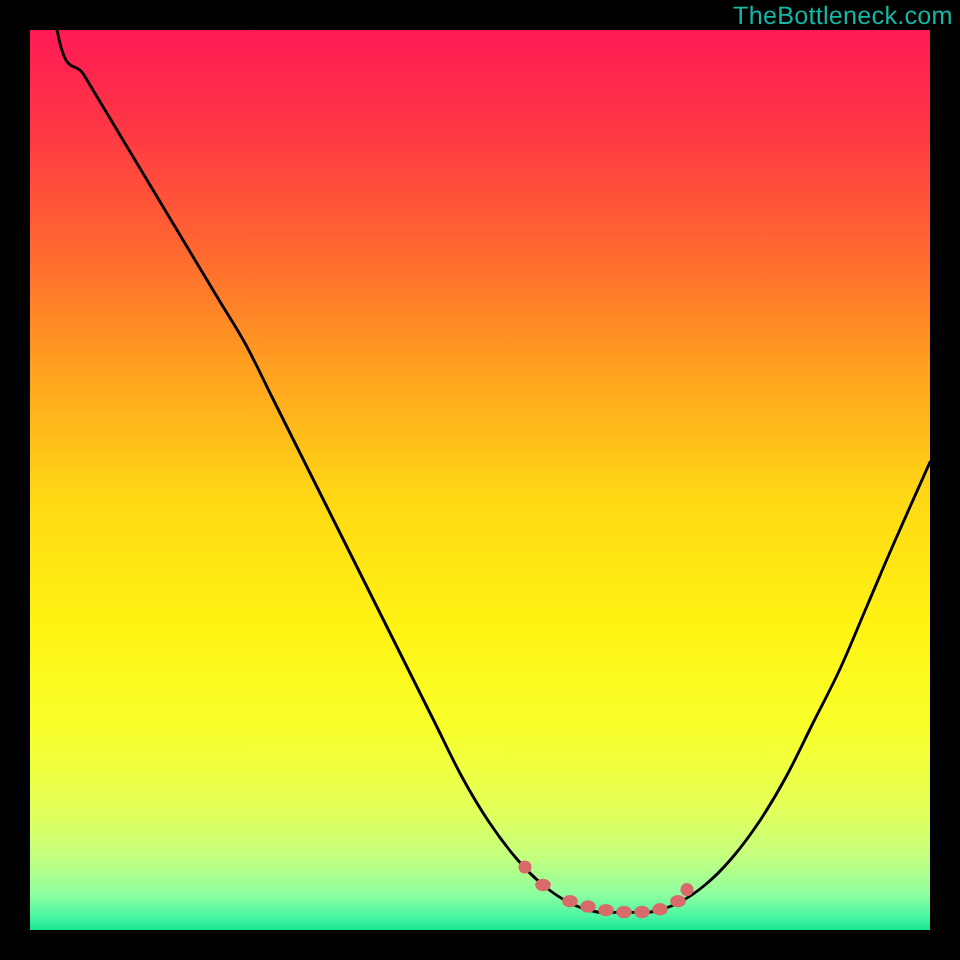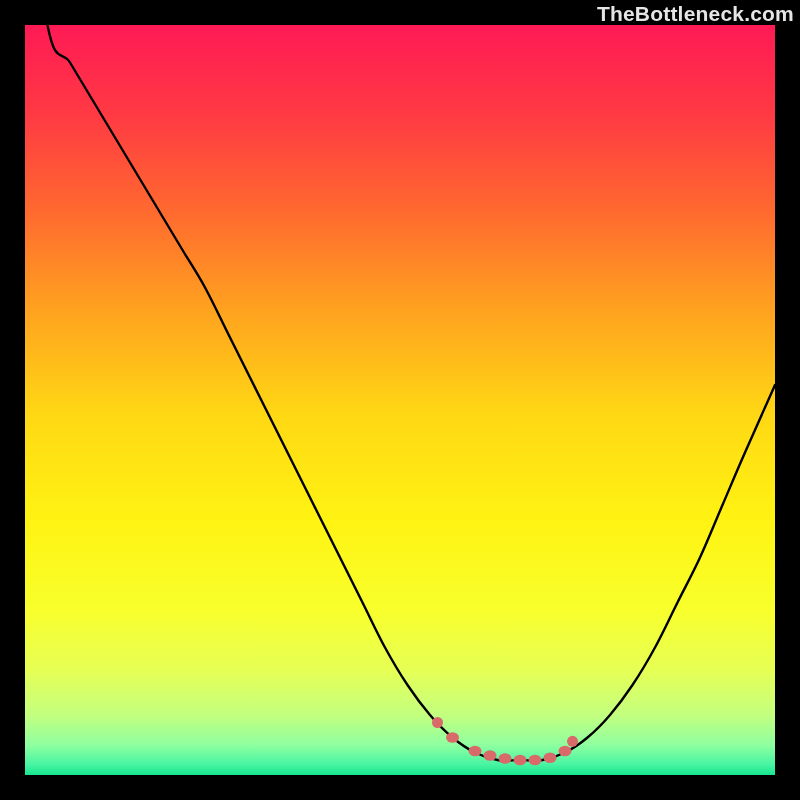--- a/index.html
+++ b/index.html
@@ -23,23 +23,23 @@
     position: absolute;
     left: 0;
     top: 0;
     width: 750px;
     height: 750px;
   }
   .watermark {
     position: absolute;
     top: 2px;
     right: 6px;
-    color: #e5e5e5;
+    color: #14b8a6;
     font-size: 21px;
-    font-weight: 700;
+    font-weight: 400;
     letter-spacing: 0.2px;
   }
   svg {
     display: block;
   }
 </style>
 </head>
 <body>
 
 <div class="frame">

